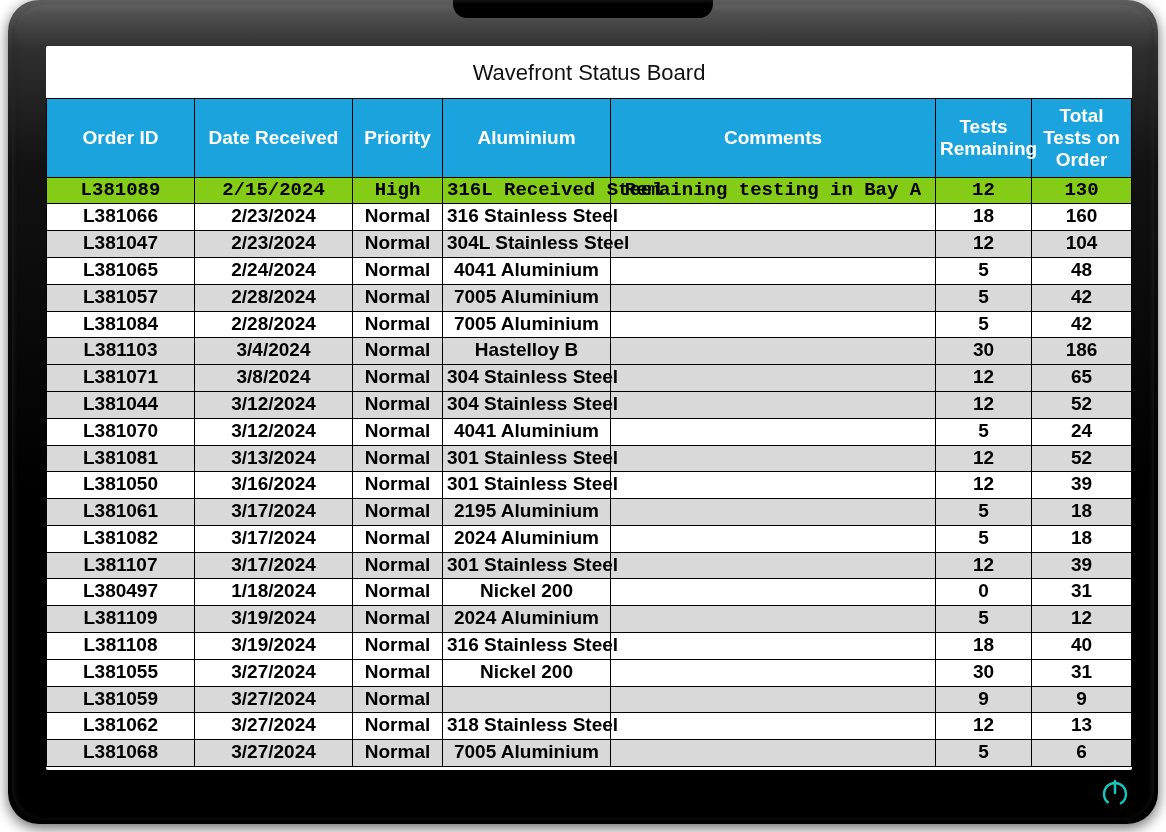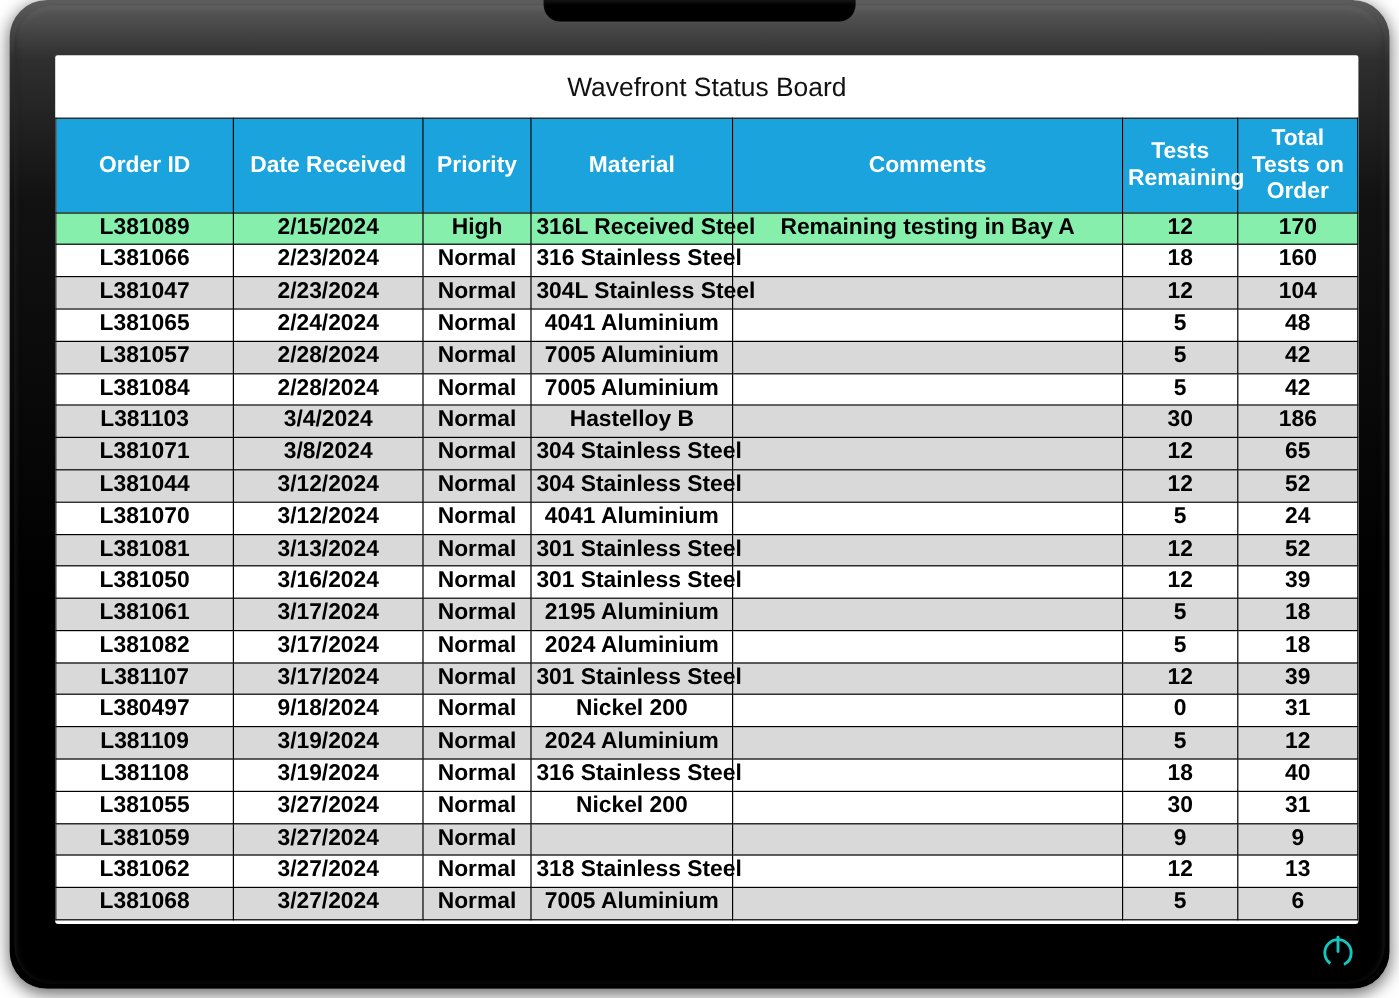--- a/index.html
+++ b/index.html
@@ -91,21 +91,21 @@
 
   
   col.c-order    { width: 148px; }
   col.c-date     { width: 158px; }
   col.c-priority { width: 90px;  }
   col.c-material { width: 168px; }
   col.c-comments { width: auto;  }
   col.c-rem      { width: 96px;  }
   col.c-total    { width: 100px; }
 
-  tr.row-high  td { background: #86efac; }
+  tr.row-high  td { background: #84cc16; font-family: Liberation Mono, monospace; }
   tr.row-even  td { background: #d9d9d9; }
   tr.row-odd   td { background: #ffffff; }
 
   
   .power-btn {
     position: absolute;
     right: 26px;
     bottom: 14px;
     width: 34px;
     height: 34px;
@@ -133,35 +133,35 @@
         <col class="c-material">
           <col class="c-comments">
           <col class="c-rem">
           <col class="c-total">
       </colgroup>
       <thead>
         <tr>
           <th>Order ID</th>
           <th>Date Received</th>
           <th>Priority</th>
-          <th>Material</th>
+          <th>Aluminium</th>
           <th>Comments</th>
           <th>Tests Remaining</th>
           <th>Total Tests on Order</th>
         </tr>
       </thead>
       <tbody id="rows">
           <tr class="row-high">
             <td>L381089</td>
             <td>2/15/2024</td>
             <td>High</td>
             <td>316L Received Steel</td>
             <td>Remaining testing in Bay A</td>
             <td>12</td>
-            <td>170</td>
+            <td>130</td>
           </tr>
           <tr class="row-odd">
             <td>L381066</td>
             <td>2/23/2024</td>
             <td>Normal</td>
             <td>316 Stainless Steel</td>
             <td></td>
             <td>18</td>
             <td>160</td>
           </tr>
@@ -277,21 +277,21 @@
             <td>L381107</td>
             <td>3/17/2024</td>
             <td>Normal</td>
             <td>301 Stainless Steel</td>
             <td></td>
             <td>12</td>
             <td>39</td>
           </tr>
           <tr class="row-odd">
             <td>L380497</td>
-            <td>9/18/2024</td>
+            <td>1/18/2024</td>
             <td>Normal</td>
             <td>Nickel 200</td>
             <td></td>
             <td>0</td>
             <td>31</td>
           </tr>
           <tr class="row-even">
             <td>L381109</td>
             <td>3/19/2024</td>
             <td>Normal</td>

